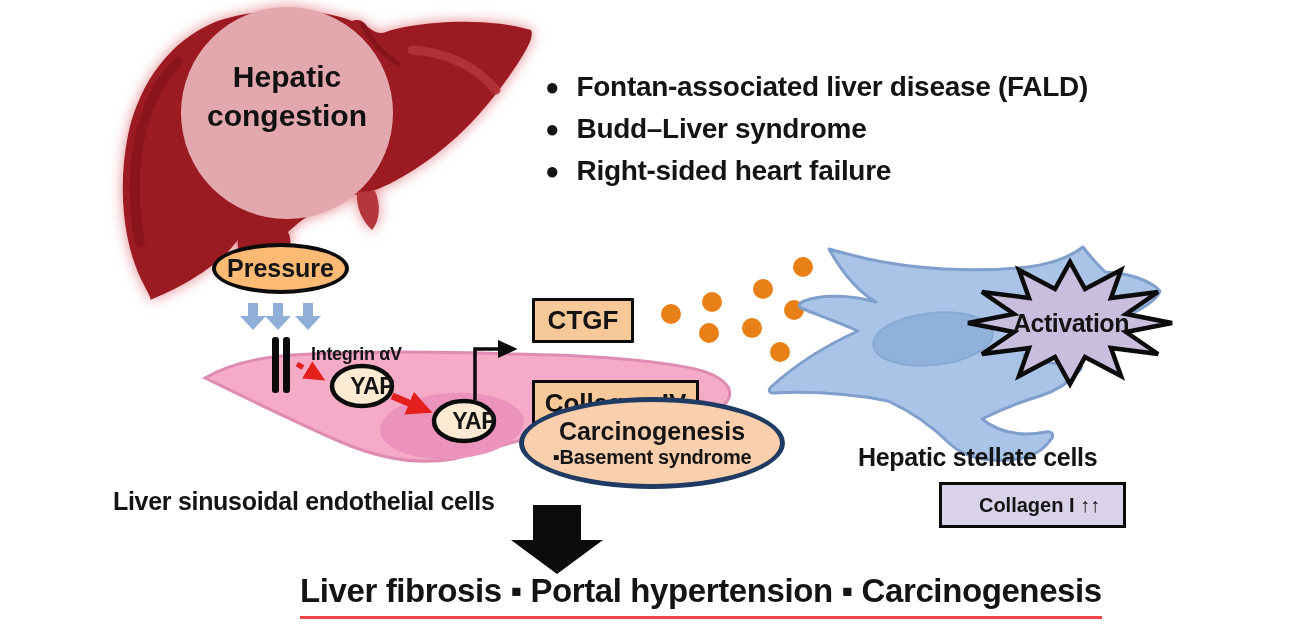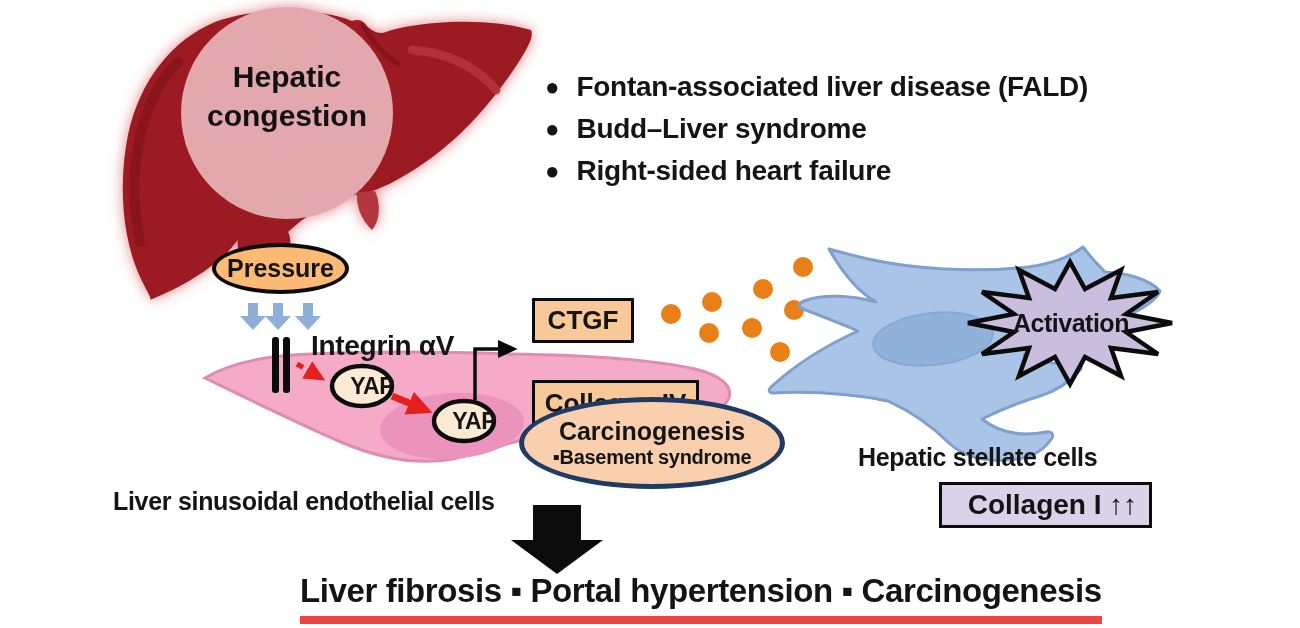--- a/index.html
+++ b/index.html
@@ -19,21 +19,21 @@
   .disease-marker{font-size:24px;font-weight:bold;margin-right:17px;line-height:1;}
   .disease-text{font-size:28px;font-weight:bold;letter-spacing:-0.3px;}
 
   .pressure-ellipse{
     position:absolute;z-index:5;left:212px;top:243px;width:137px;height:51px;
     box-sizing:border-box;border:4px solid #0b0b0b;border-radius:50%;
     background:#fdba74;display:flex;align-items:center;justify-content:center;
   }
   .pressure-ellipse span{font-size:25px;font-weight:bold;}
 
-  .integrin-label{left:311px;top:330px;font-size:28px;letter-spacing:-0.3px;}
+  .integrin-label{left:311px;top:344px;font-size:18px;letter-spacing:-0.3px;}
 
   .yap-label{width:64px;text-align:right;font-size:23px;letter-spacing:-0.5px;}
   .yap1{left:330px;top:373px;}
   .yap2{left:432px;top:408px;}
 
   .mediator-box{
     position:absolute;z-index:5;box-sizing:border-box;background:#f8c998;
     border:3px solid #0b0b0b;display:flex;align-items:center;justify-content:center;
     font-weight:bold;font-size:26px;border-radius:1px;
   }
@@ -45,32 +45,32 @@
     box-sizing:border-box;border:5px solid #1f3a63;border-radius:50%;
     background:#f9cfad;display:flex;flex-direction:column;align-items:center;justify-content:center;
   }
   .capillarization-title{font-size:25px;font-weight:bold;line-height:1.15;}
   .capillarization-sub{font-size:20px;font-weight:bold;letter-spacing:-0.3px;}
 
   .stellate-label{left:858px;top:443px;font-size:25px;letter-spacing:-0.3px;}
   .activation-label{left:984px;top:309px;width:174px;text-align:center;font-size:25px;letter-spacing:-0.5px;}
 
   .collagen1-box{
-    position:absolute;z-index:5;left:939px;top:482px;width:213px;height:46px;
+    position:absolute;z-index:5;left:939px;top:482px;width:187px;height:46px;
     box-sizing:border-box;background:#d9d2e9;border:3px solid #0b0b0b;
     display:flex;align-items:center;justify-content:center;
-    font-weight:bold;font-size:28px;padding-left:14px;
+    font-weight:bold;font-size:20px;padding-left:14px;
   }
 
   .lsec-label{left:113px;top:487px;font-size:25px;letter-spacing:-0.3px;}
 
   .outcome-label{left:300px;top:572px;}
   .outcome-label span{
     display:inline-block;font-size:33px;font-weight:bold;letter-spacing:-0.4px;
-    border-bottom:8px solid #ef4444;padding-bottom:6px;
+    border-bottom:3px solid #ef4444;padding-bottom:6px;
   }
 </style>
 </head>
 <body>
 
 <div class="stage">
 
   <svg width="1300" height="628" viewBox="0 0 1300 628">
     <defs>
       <marker id="redhead" markerWidth="5" markerHeight="5" refX="3.2" refY="2" orient="auto" markerUnits="strokeWidth">

